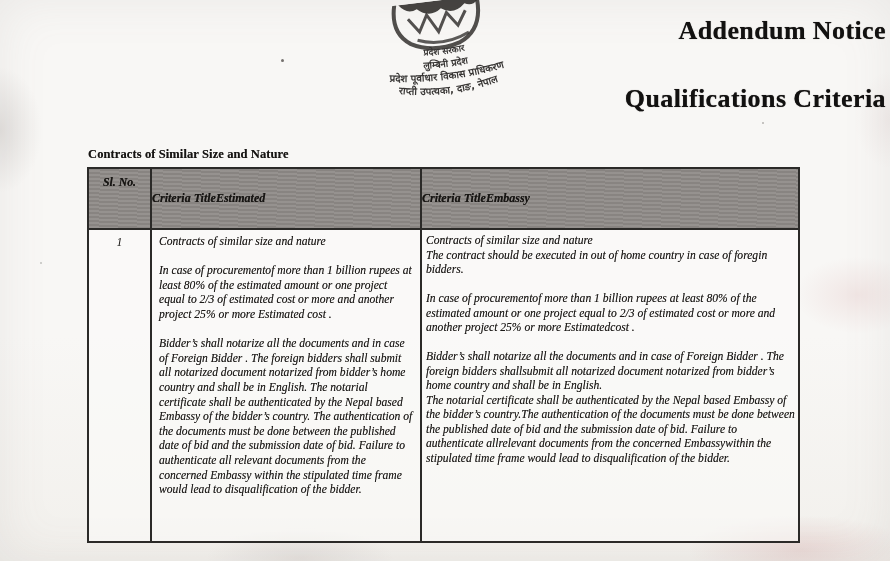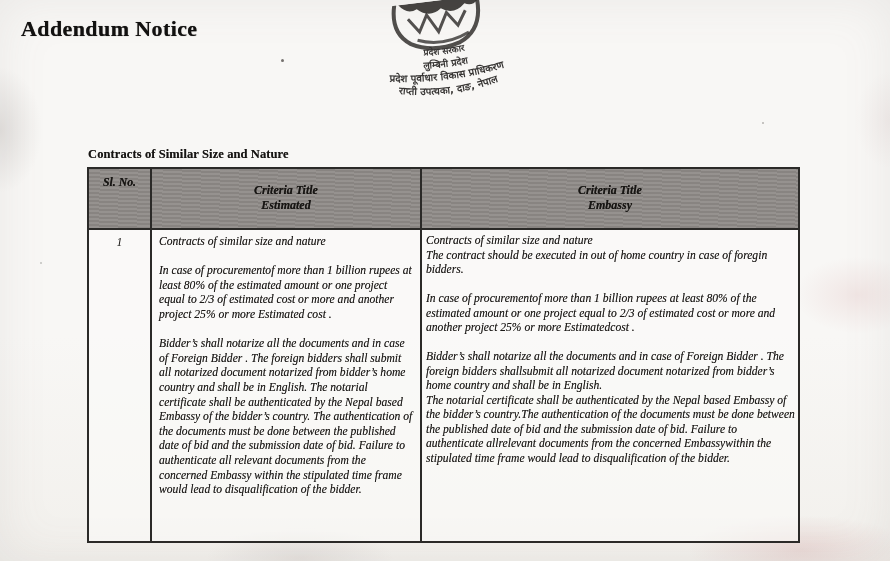--- a/index.html
+++ b/index.html
@@ -26,23 +26,23 @@
       radial-gradient(130px 42px at 300px 558px, rgba(165,152,150,0.18), transparent 72%),
       radial-gradient(60px 90px at 0px 130px, rgba(150,142,138,0.22), transparent 70%),
       radial-gradient(50px 70px at 890px 120px, rgba(190,160,160,0.12), transparent 70%),
       linear-gradient(#f8f7f5 60%, #f2f0ec);
     box-shadow: inset 0 0 50px rgba(120,112,105,0.10);
   }
   .title {
     position: absolute;
     left: 0;
     width: 886px;
-    text-align: left;
+    text-align: right;
     font-weight: bold;
-    font-size: 22px;
+    font-size: 26px;
     letter-spacing: 0.4px;
     color: #121110;
     text-shadow: 0 0 0.7px rgba(25,22,20,0.75);
     z-index: 2;
     padding-left: 21px;
   }
   .title.t1 { top: 16px; }
   .title.t2 { top: 84px; }
   .stamp {
     position: absolute;
@@ -93,22 +93,22 @@
   .hc {
     background:
       repeating-linear-gradient(3deg, rgba(255,255,255,0.06) 0 2px, rgba(0,0,0,0.05) 2px 4px),
       var(--header-bg);
     font-weight: bold;
     font-size: 12px;
     text-shadow: 0 0 0.5px rgba(20,18,16,0.7);
   }
   .hc.two {
     display: flex;
-    flex-direction: column;
-    justify-content: center;
+    flex-direction: row;
+    justify-content: flex-start;
     align-items: center;
     padding: 6px 0 7px;
   }
   .slcell {
     text-align: center;
     padding-top: 6px;
     font-size: 11.8px;
   }
   .body-sl { font-weight: normal; padding-top: 5px; }
   .txt {
@@ -126,20 +126,21 @@
     background: rgba(60,55,52,0.7);
     z-index: 1;
   }
 </style>
 </head>
 <body>
 
 <div class="page">
 
   <div class="title t1">Addendum Notice</div>
+  <div class="title t2">Qualifications Criteria</div>
 
   <svg class="stamp" viewBox="0 0 222 120" xmlns="http://www.w3.org/2000/svg">
     <defs>
       <path id="arc1" d="M 68,49 Q 110,59 152,49" fill="none"></path>
       <path id="arc2" d="M 56,61 Q 110,73 164,61" fill="none"></path>
       <path id="arc3" d="M 20,68 Q 110,91 200,68" fill="none"></path>
       <path id="arc4" d="M 38,82 Q 110,105 182,82" fill="none"></path>
     </defs>
     <g>
       <path d="M 70,0 Q 78,11 88,6 Q 100,17 112,8 Q 124,17 136,6 Q 146,11 152,0 Z" fill="#171513" opacity="0.9"></path>

